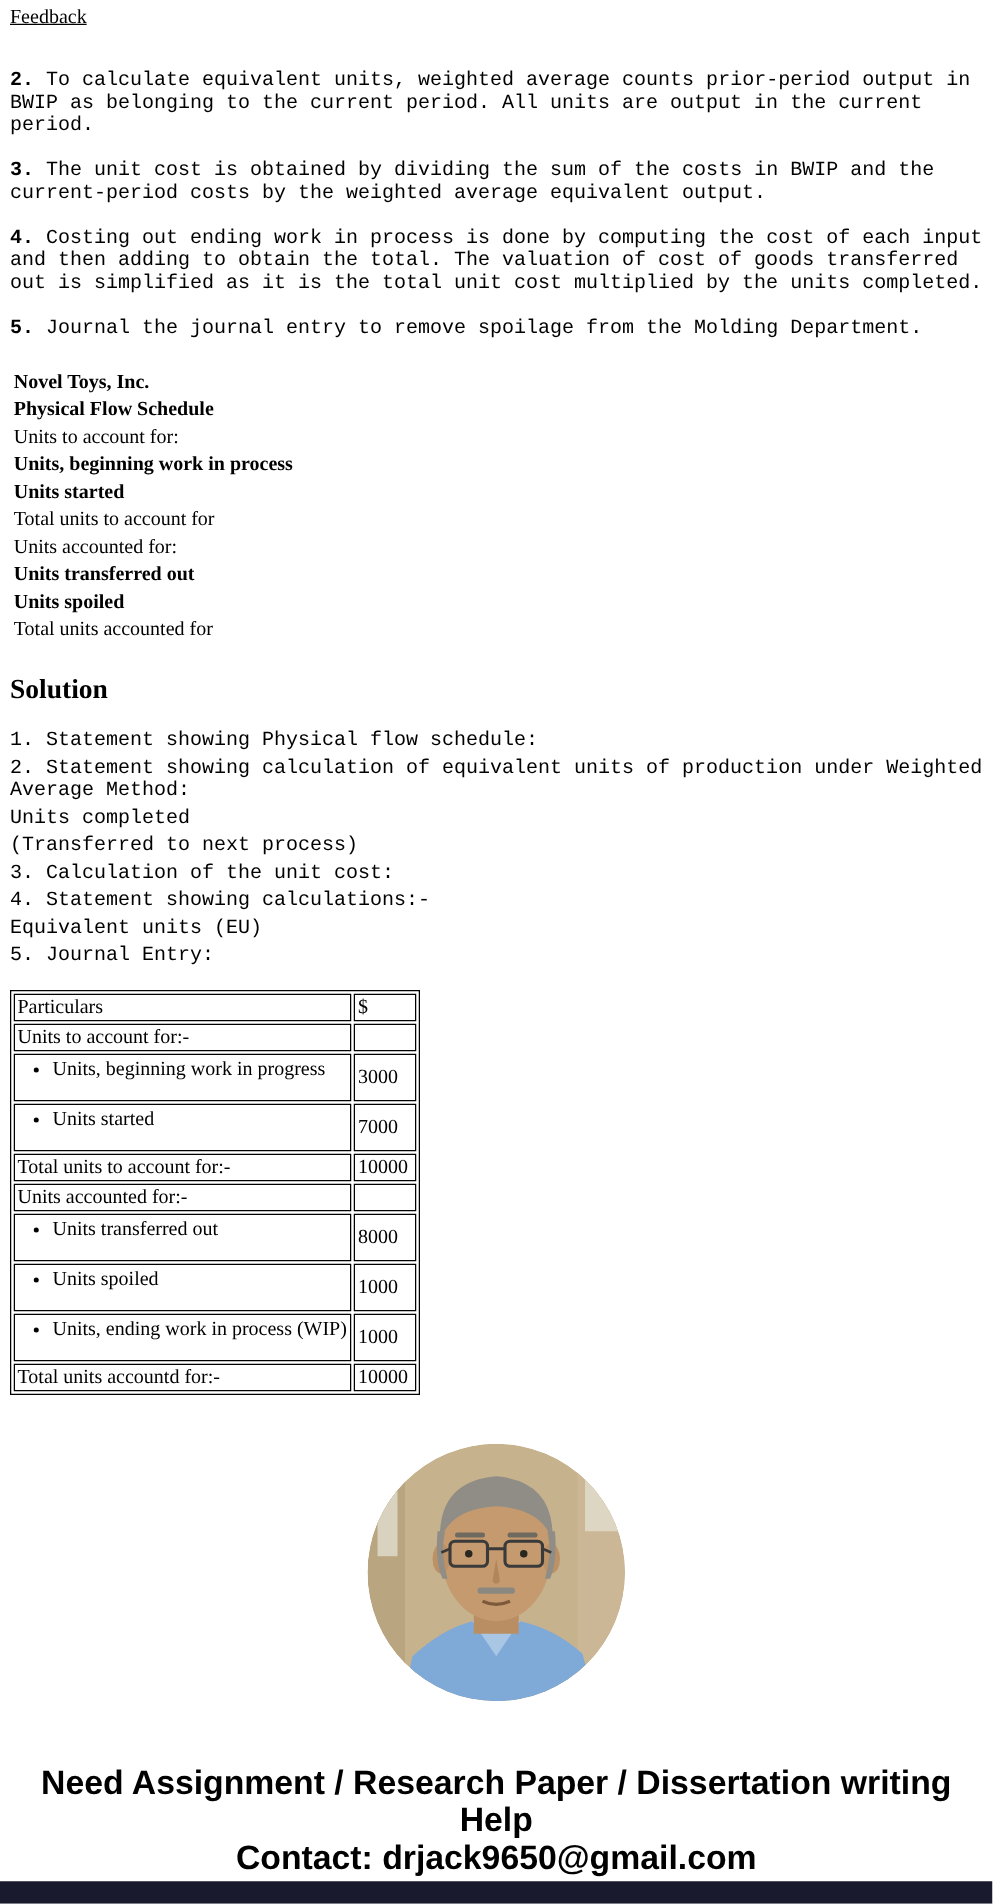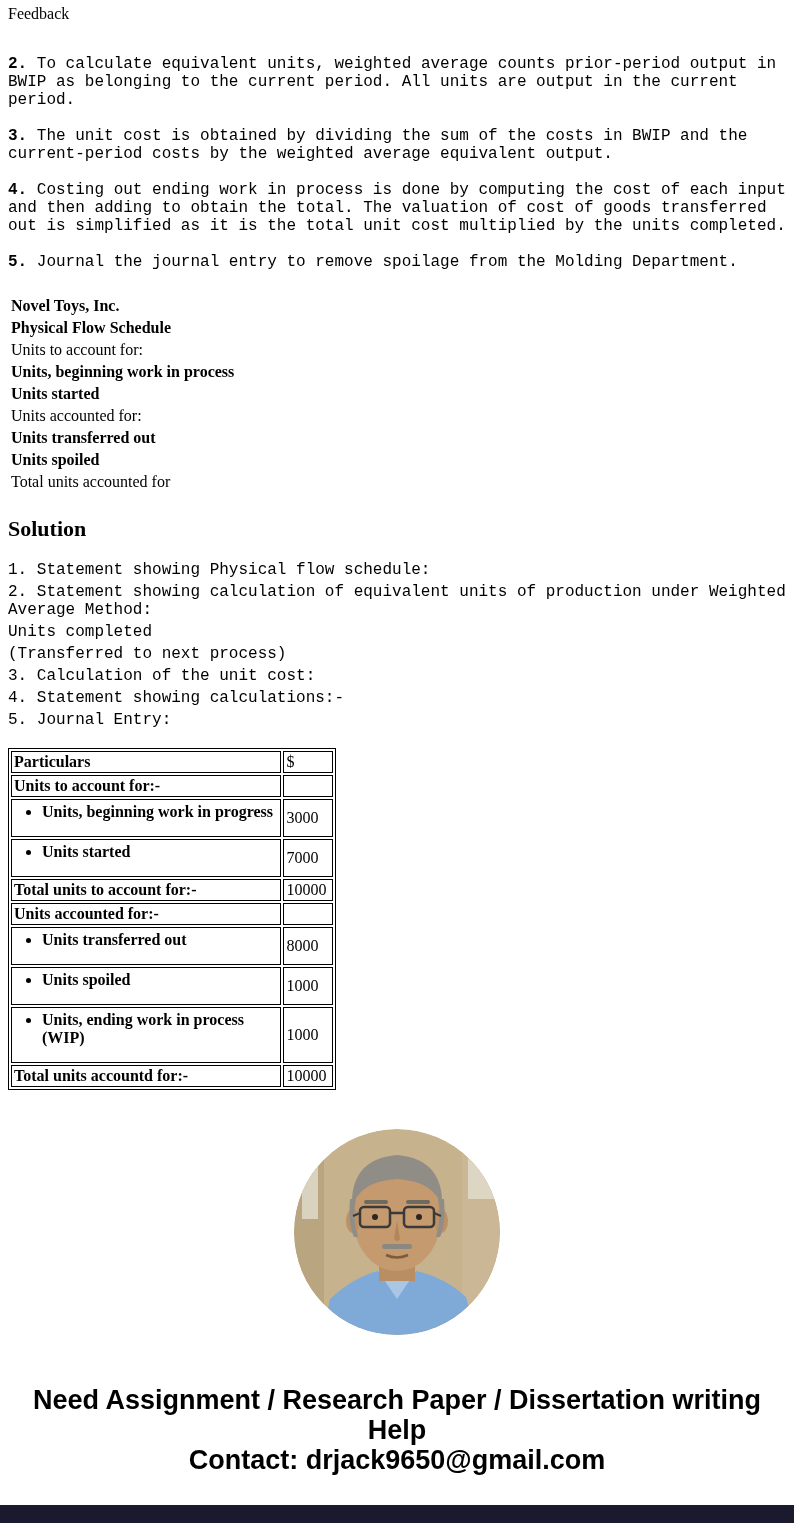--- a/index.html
+++ b/index.html
@@ -9,21 +9,21 @@
     height: 1523px;
     position: relative;
     background: #ffffff;
     color: #000;
     font-family: "Liberation Serif", serif;
     font-size: 16px;
     overflow: hidden;
   }
   .content { padding: 5px 8px 0 8px; }
 
-  #feedback { margin: 0 0 32px 0; line-height: 18px; }
+  #feedback { margin: 0 0 32px 0; line-height: 18px; text-decoration: underline; }
 
   p.para { margin: 18px 0; line-height: 18px; font-family: Liberation Mono, monospace; }
   p.para b.pnum { font-weight: bold; }
 
   .schedule-list { margin: 24px 0 0 0; padding-left: 3px; line-height: 22px; }
   .sched-line.bold { font-weight: bold; }
 
   h3.solution { font-size: 22px; font-weight: bold; margin: 26px 0 22px 0; line-height: 20px; }
 
   .solution-paras p.para { margin: 4px 0; }
@@ -36,21 +36,21 @@
     width: 328px;
     table-layout: fixed;
   }
   table.units td {
     border: 1px solid #000;
     padding: 1px 2px;
     vertical-align: middle;
     line-height: 18px;
     overflow: hidden;
   }
-  table.units td.c1 { width: 240px; font-weight: bold; }
+  table.units td.c1 { width: 240px; }
   table.units td.c2 { width: 44px; }
   ul.cell-list { margin: 2px 0 14px 0; padding-left: 28px; }
   ul.cell-list li { line-height: 18px; }
 
   .avatar-wrap { margin-top: 39px; display: flex; justify-content: center; }
   .avatar {
     width: 206px; height: 206px;
     border-radius: 50%;
     overflow: hidden;
     display: block;
@@ -95,20 +95,21 @@
   <div class="sched-line bold">Novel Toys, Inc.</div>
 
   <div class="sched-line bold">Physical Flow Schedule</div>
 
   <div class="sched-line">Units to account for:</div>
 
   <div class="sched-line bold">Units, beginning work in process</div>
 
   <div class="sched-line bold">Units started</div>
 
+  <div class="sched-line">Total units to account for</div>
 
   <div class="sched-line">Units accounted for:</div>
 
   <div class="sched-line bold">Units transferred out</div>
 
   <div class="sched-line bold">Units spoiled</div>
 
 
   <div class="sched-line">Total units accounted for</div>
 </div>
@@ -121,20 +122,21 @@
   <p class="para">2. Statement showing calculation of equivalent units of production under Weighted Average Method:</p>
 
   <p class="para">Units completed</p>
 
   <p class="para">(Transferred to next process)</p>
 
   <p class="para">3. Calculation of the unit cost:</p>
 
   <p class="para">4. Statement showing calculations:-</p>
 
+  <p class="para">Equivalent units (EU)</p>
 
   <p class="para">5. Journal Entry:</p>
 </div>
 
   <table id="units-table" class="units">
     <tbody>
       <tr>
         <td class="c1">Particulars</td>
         <td class="c2">$</td>
       </tr>

